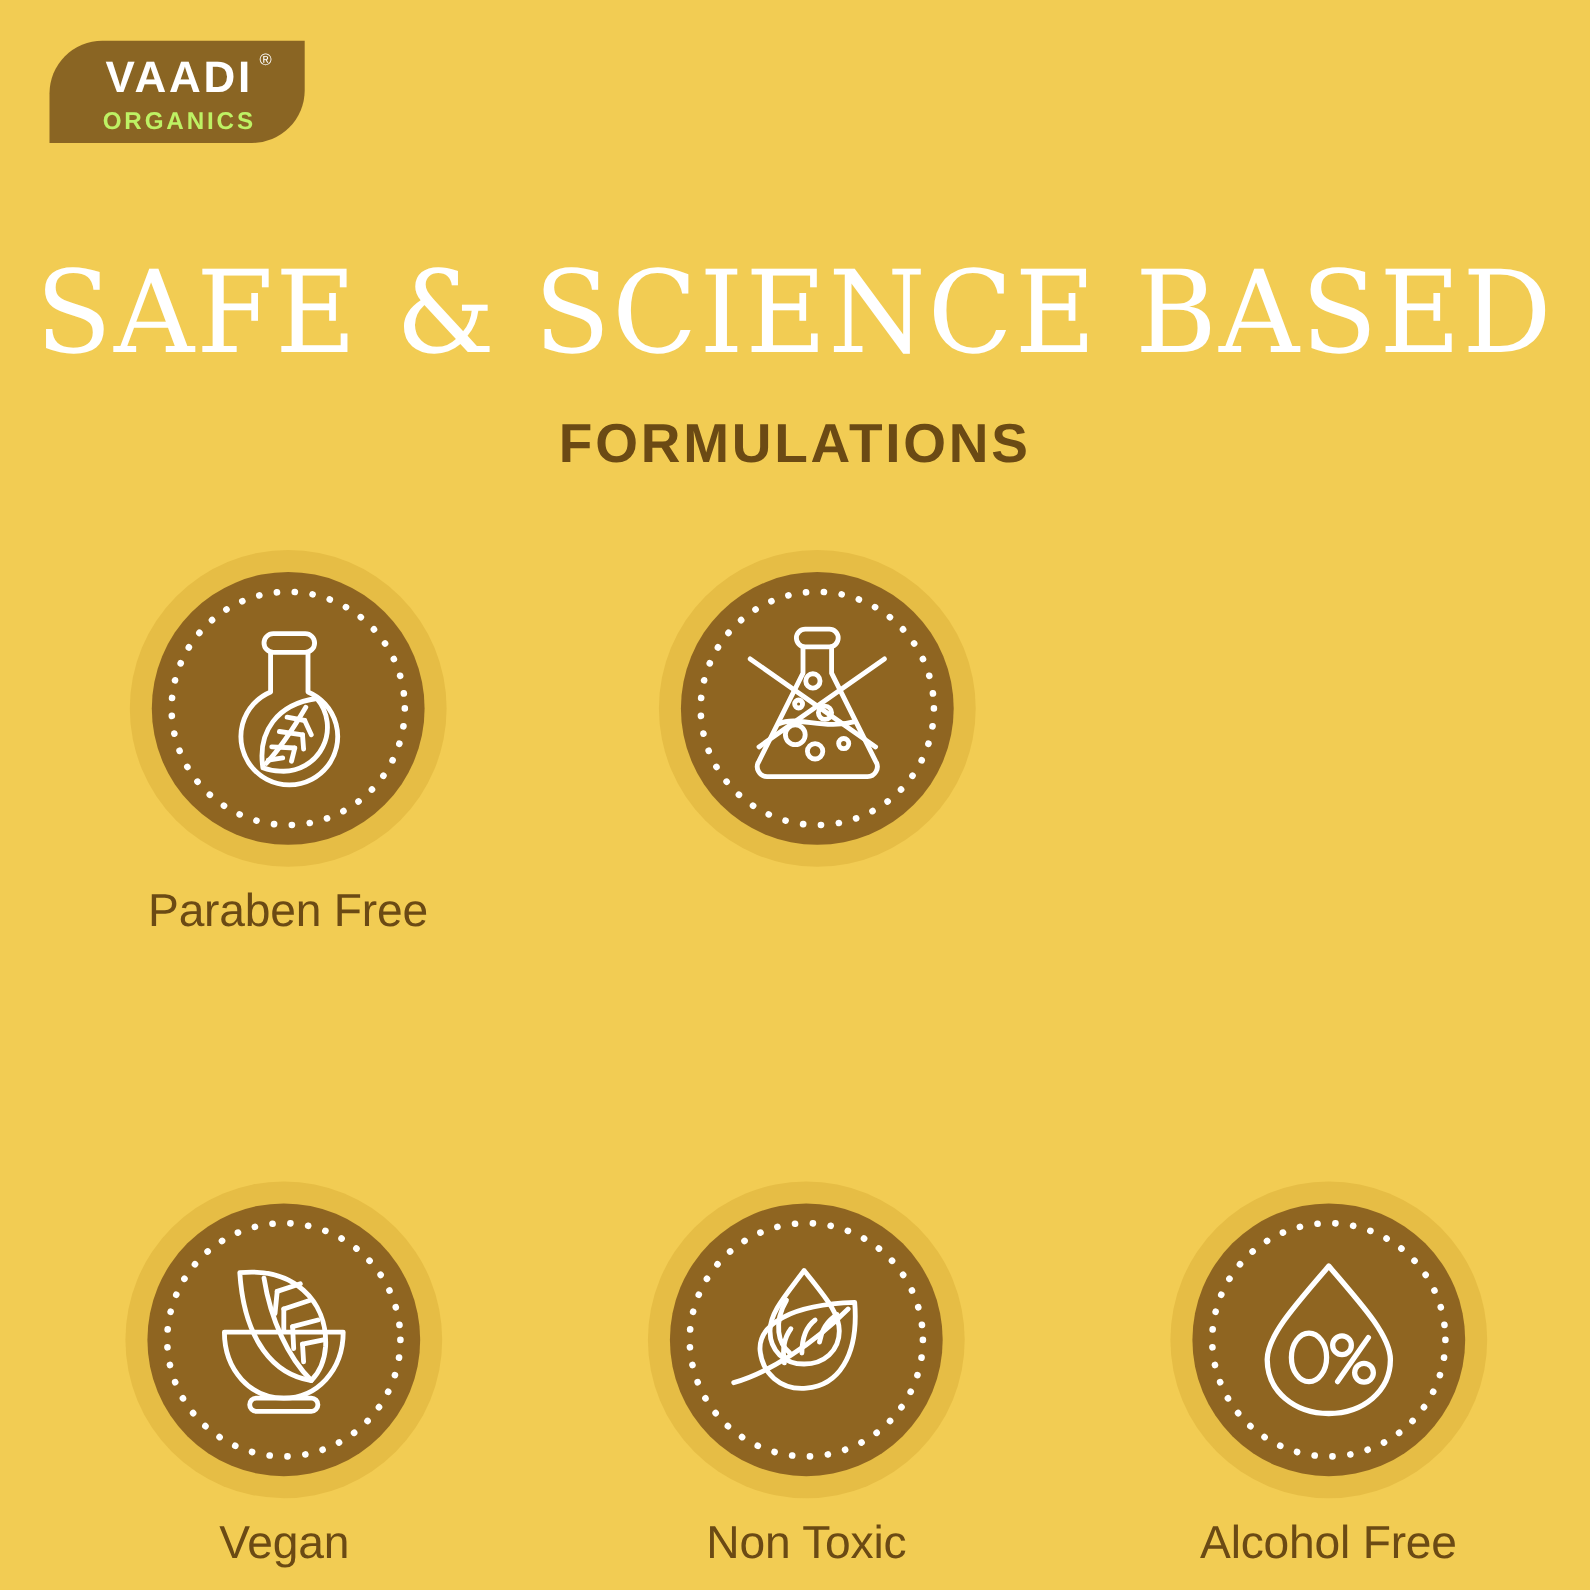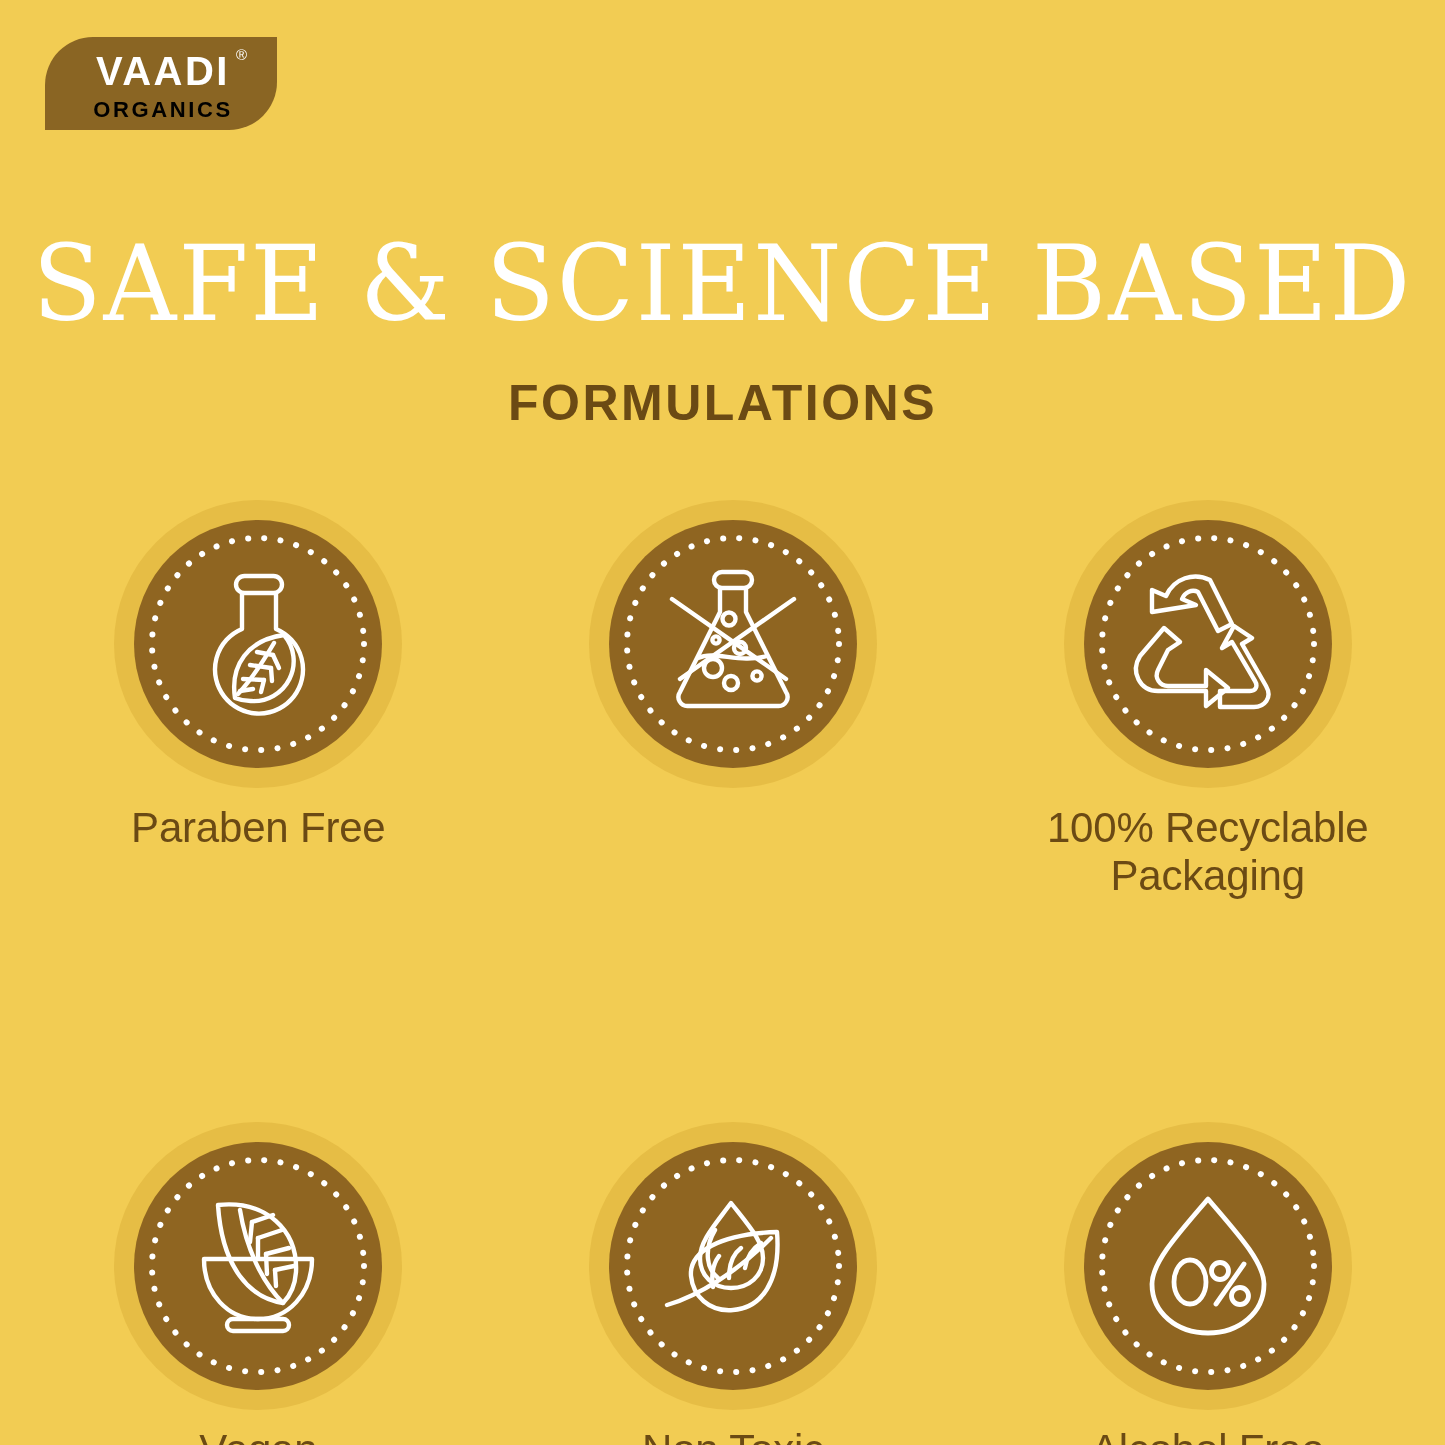--- a/index.html
+++ b/index.html
@@ -34,21 +34,21 @@
     padding-left:4px;
   }
   .logo-reg {
     position:absolute;
     right:-17px; top:-4px;
     font-size:15px;
     font-weight:400;
     letter-spacing:0;
   }
   .logo-sub {
-    color:#000000;
+    color:#bef264;
     font-size:22px;
     font-weight:700;
     letter-spacing:2.6px;
     line-height:1;
     margin-top:8px;
     padding-left:4px;
   }
 
   
   .headline {
@@ -192,43 +192,20 @@
               <circle cx="78" cy="119" r="7"></circle>
               <circle cx="104" cy="112" r="4.6"></circle>
               <path d="M19 35 L133 115"></path>
               <path d="M141 35 L27 115"></path>
             </svg>
           </div>
         </div>
       </div>
     </div>
 
-    <div class="cell">
-      <div class="badge">
-        <div class="badge-inner">
-          <svg class="badge-dots" viewBox="0 0 222 222">
-            <circle cx="111" cy="111" r="106" fill="none" stroke="#FFFFFF" stroke-width="6" stroke-linecap="round" stroke-dasharray="0.1 16.2"></circle>
-          </svg>
-          <div class="badge-art">
-            <svg viewBox="0 0 160 160" fill="none" stroke="#FFFFFF" stroke-width="4.4" stroke-linecap="round" stroke-linejoin="round">
-
-              <path d="M24 48 L24 26 L38 32 C46 14 66 8 82 16 L104 60 L90 67 L70 28
-                       C64 25 57 28 54 35 L68 41 Z"></path>
-
-              <path d="M36 64 L52 78 L40 86 L30 106 C26 114 32 122 40 122 L78 122
-                       L78 106 L100 124 L78 142 L78 127 L30 127 C12 127 2 108 12 92 Z"></path>
-
-              <path d="M106 62 L124 74 L114 80 L138 122 C145 134 136 143 126 143 L92 143
-                       L92 127 L122 127 C128 127 130 122 127 117 L104 78 L94 84 Z"></path>
-            </svg>
-          </div>
-        </div>
-      </div>
-      <div class="caption">100% Recyclable Packaging</div>
-    </div>
 
   </div>
 
   <div class="row r2">
 
     <div class="cell">
       <div class="badge">
         <div class="badge-inner">
           <svg class="badge-dots" viewBox="0 0 222 222">
             <circle cx="111" cy="111" r="106" fill="none" stroke="#FFFFFF" stroke-width="6" stroke-linecap="round" stroke-dasharray="0.1 16.2"></circle>

